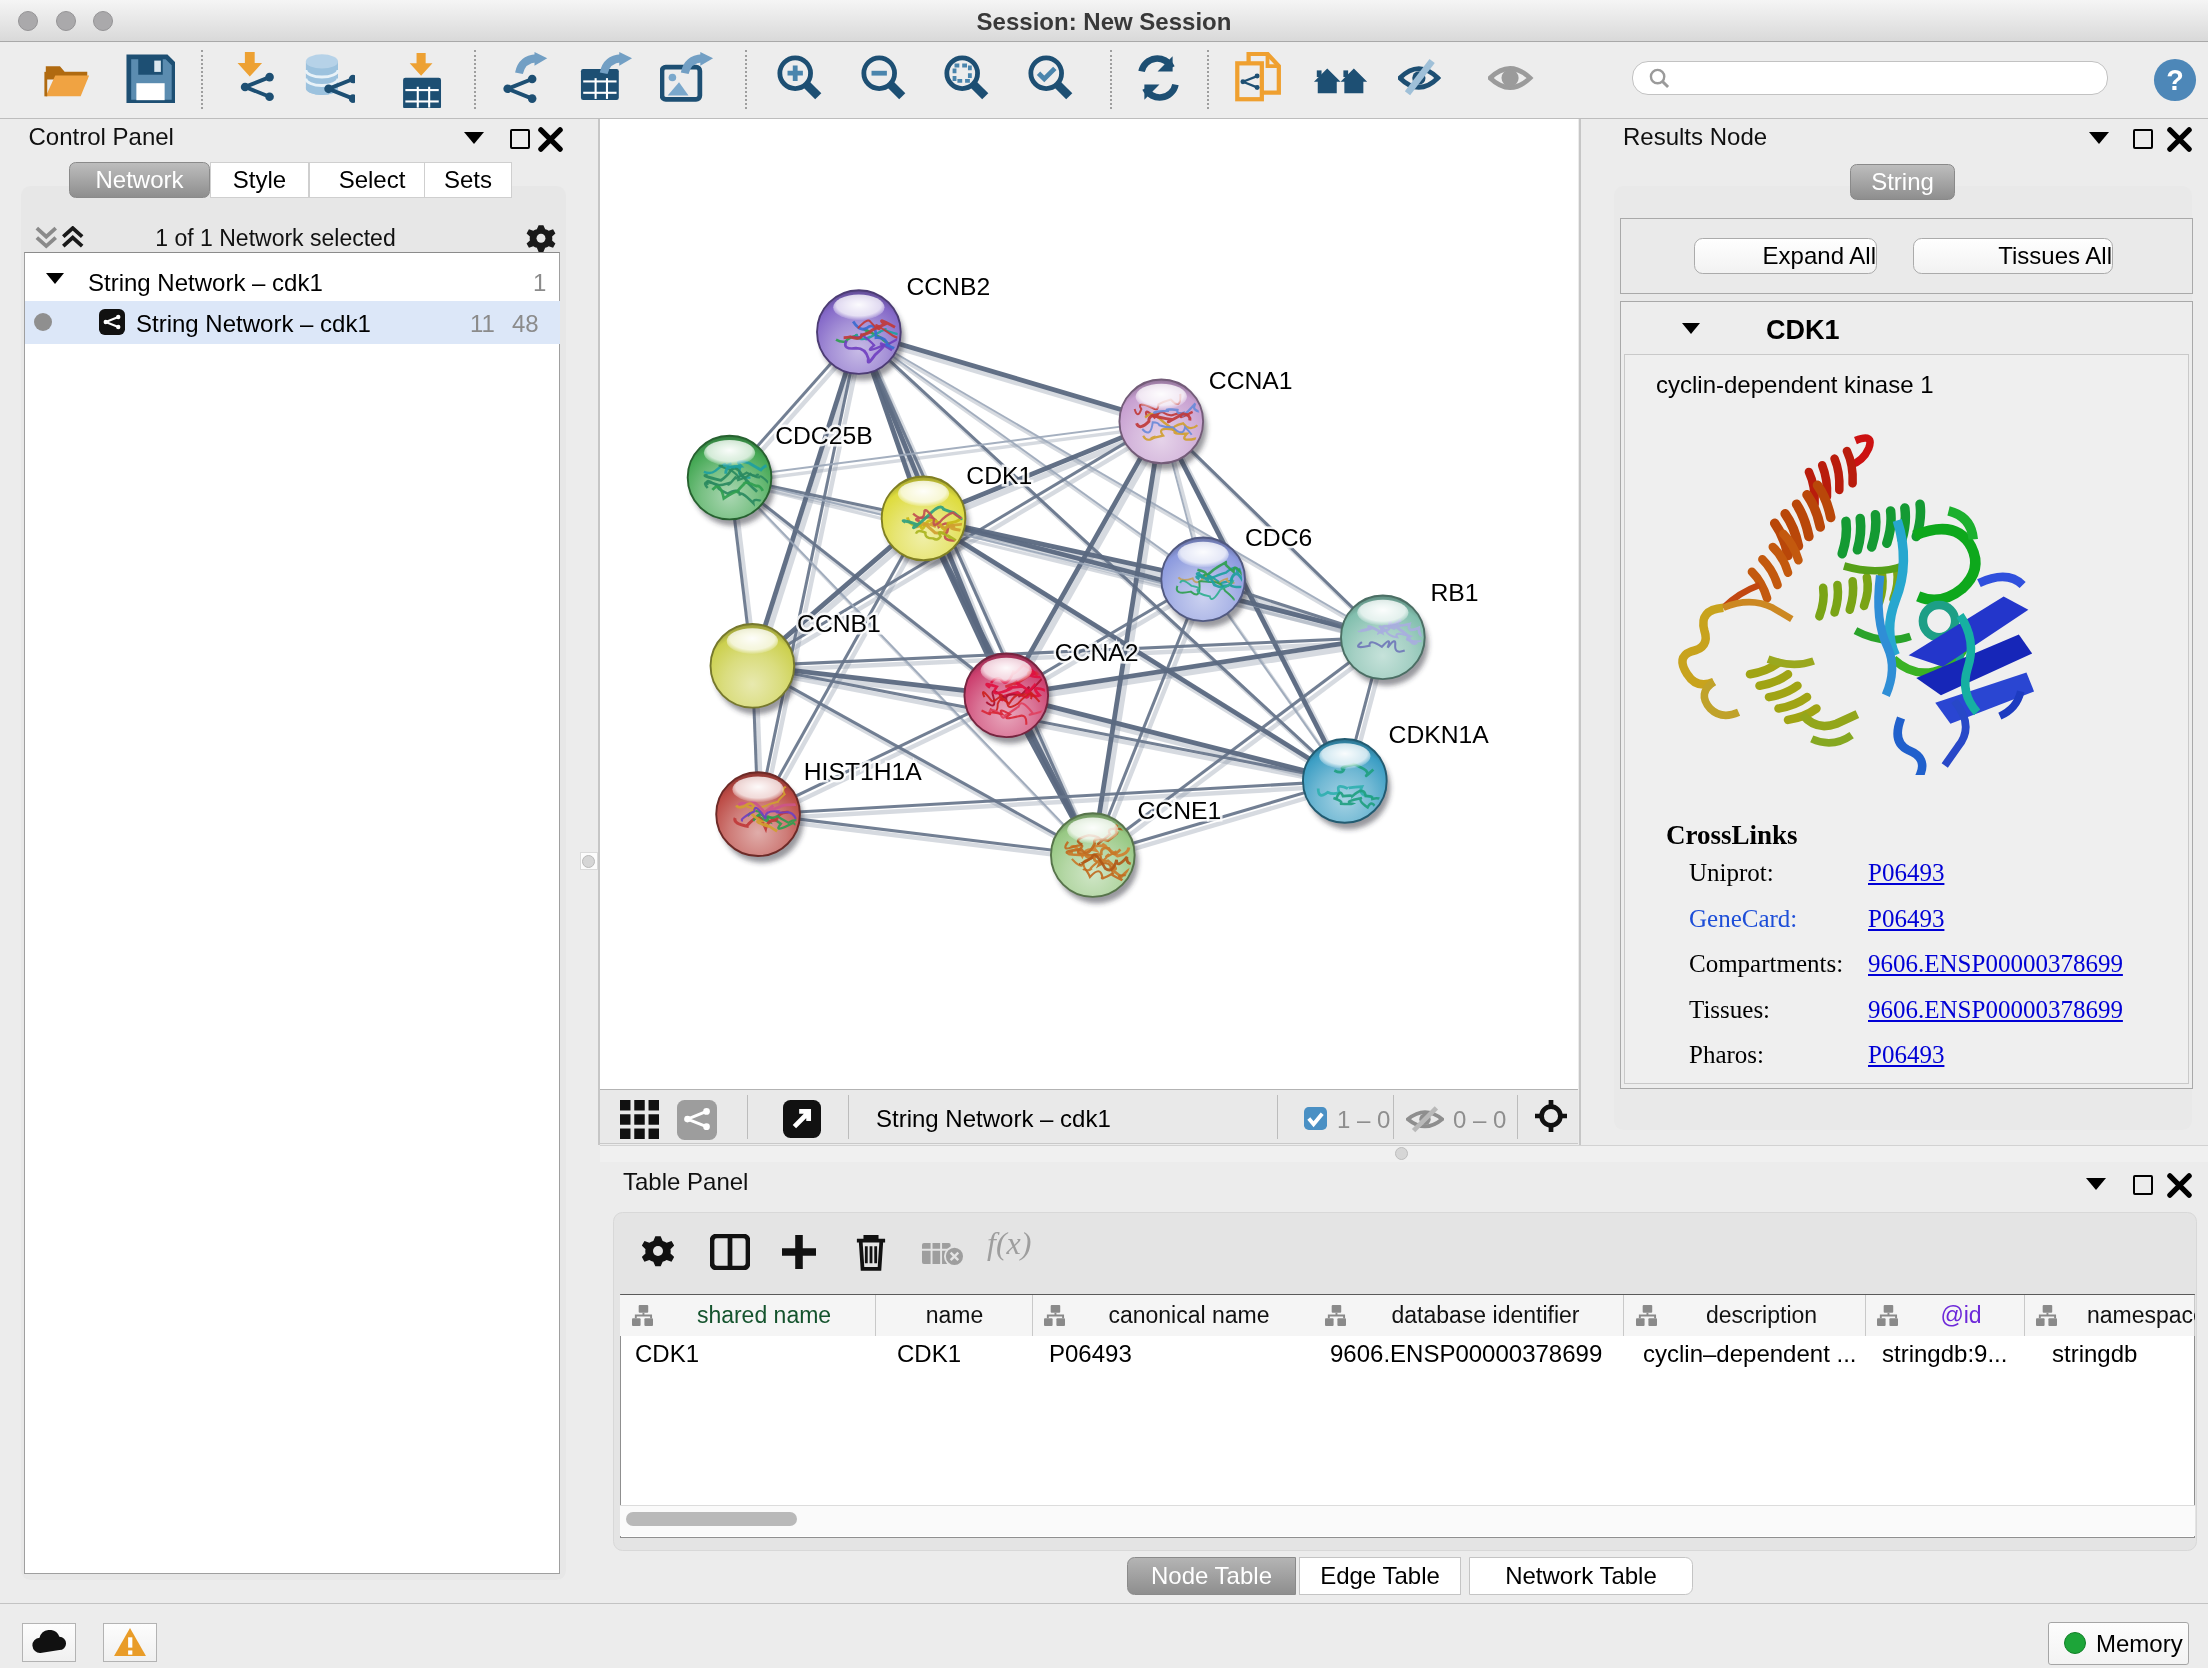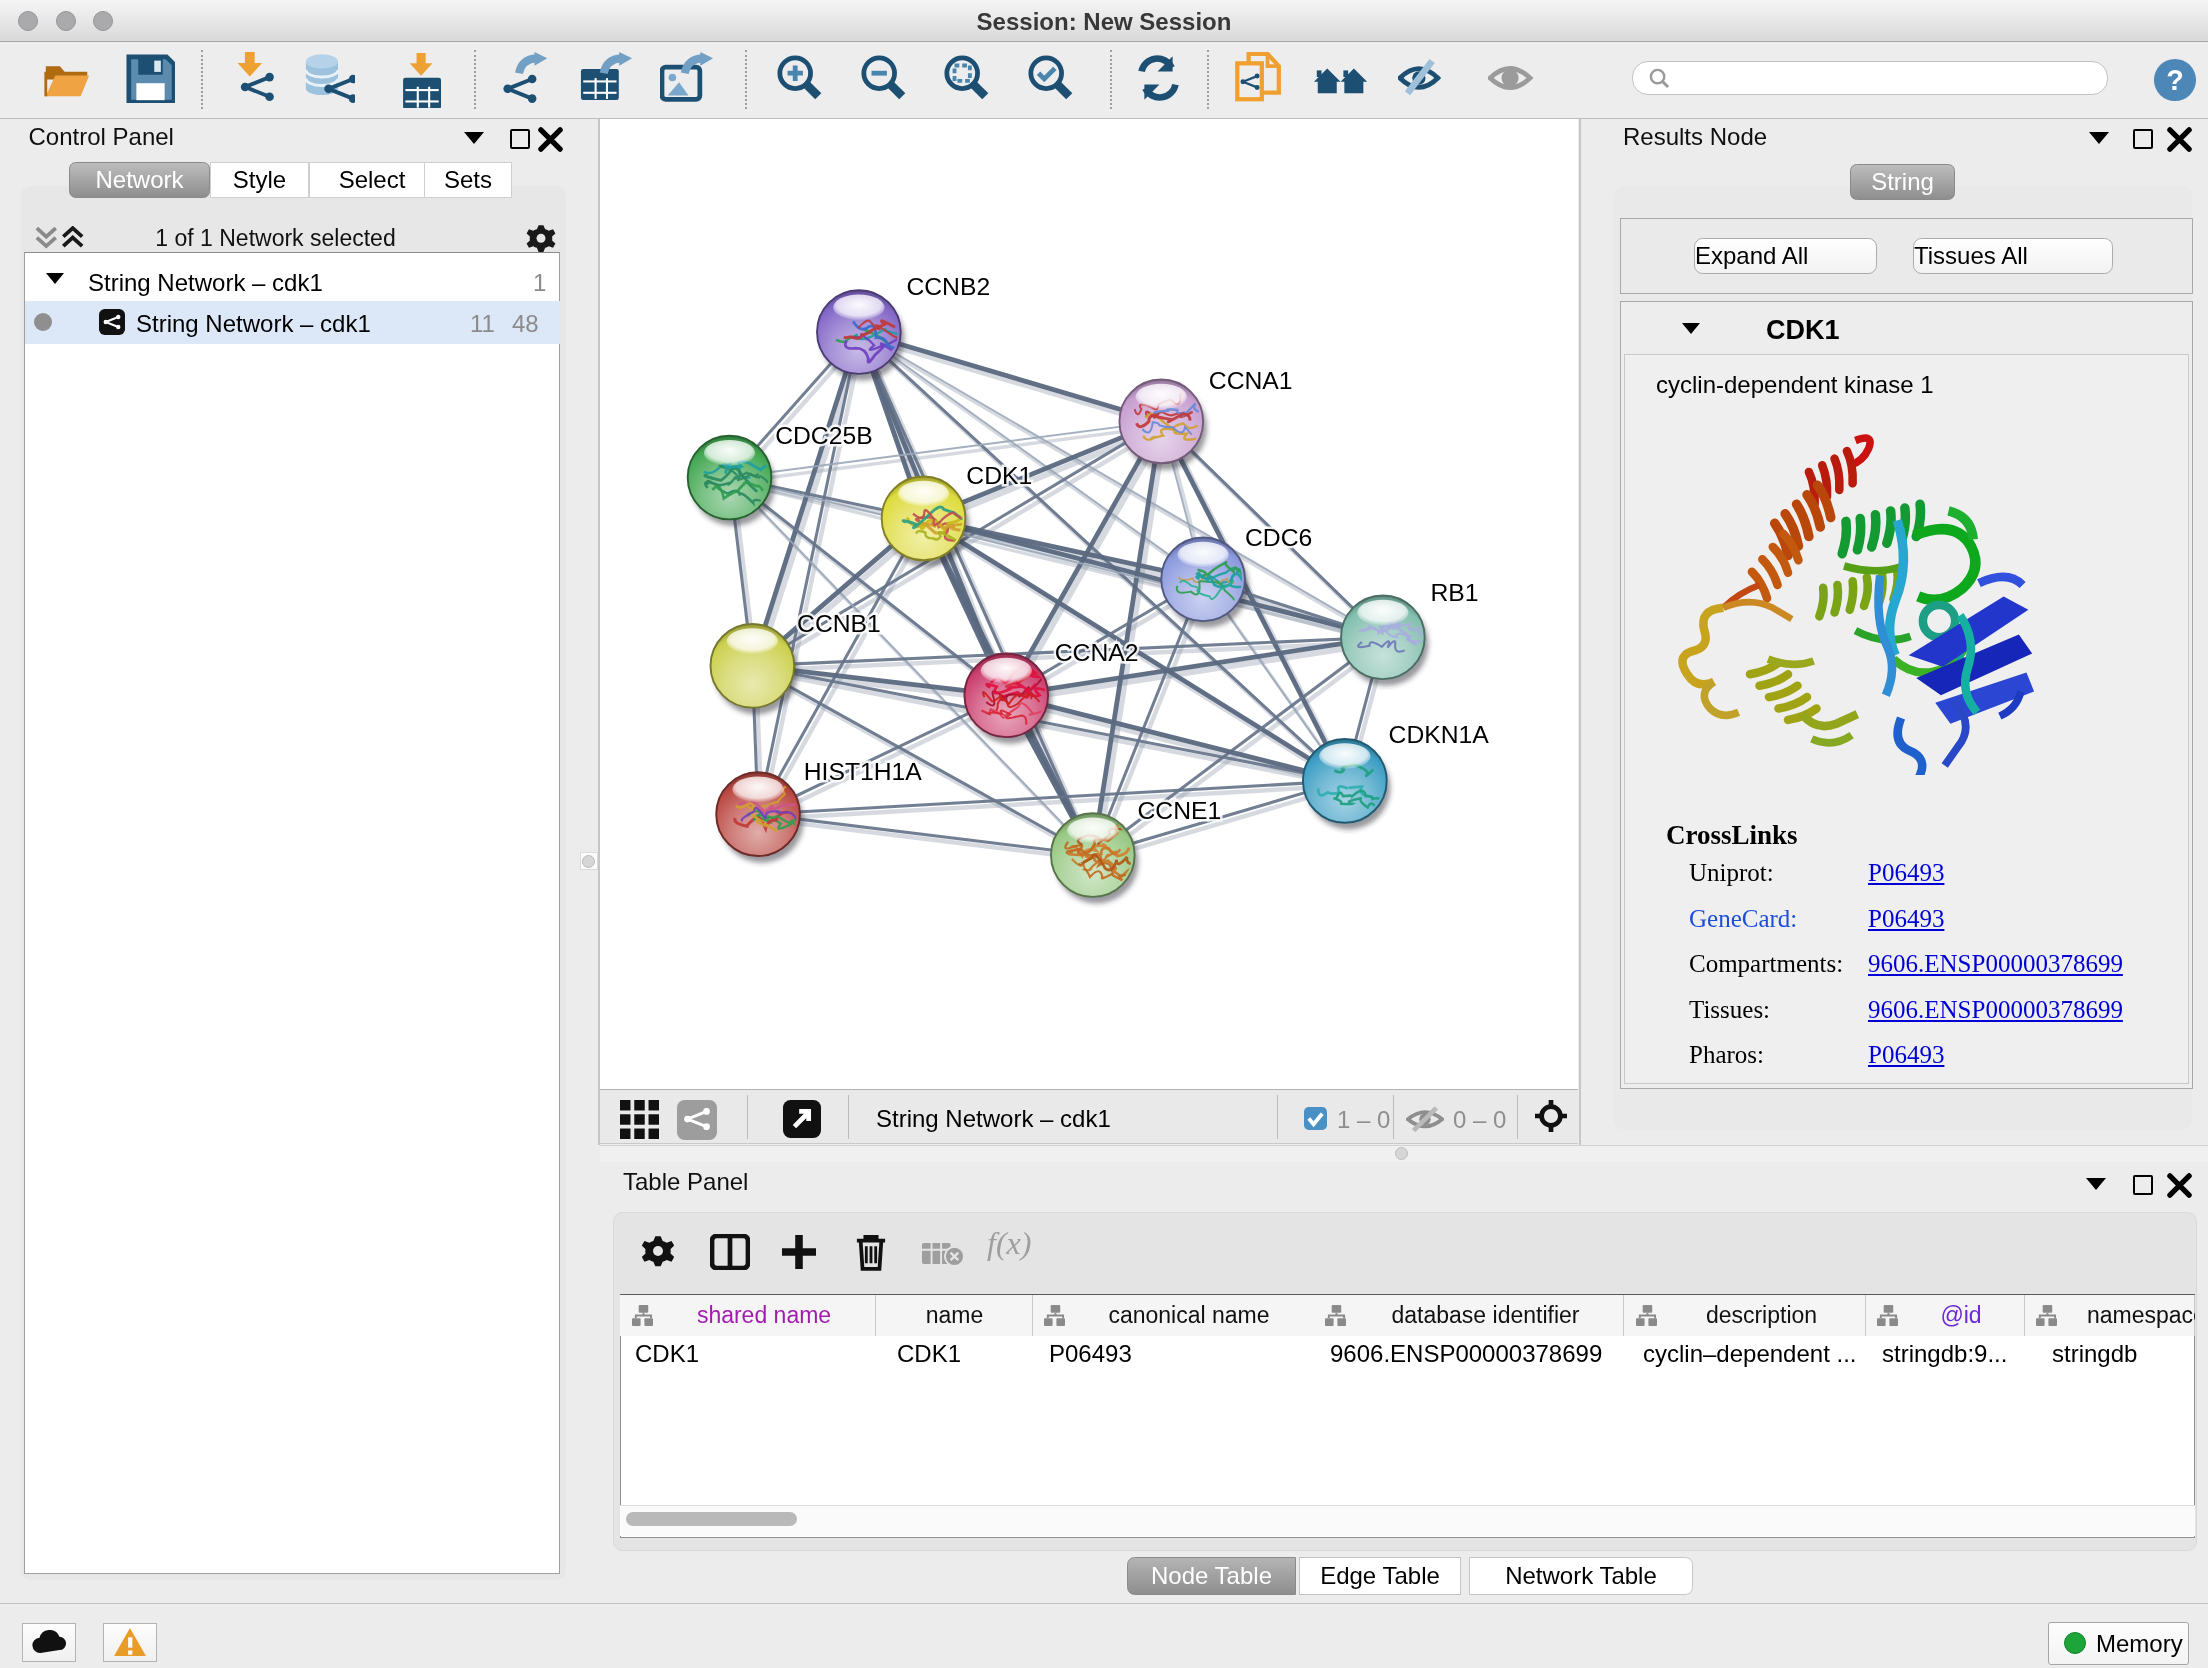--- a/index.html
+++ b/index.html
@@ -22,21 +22,21 @@
 .graytxt{color:#8b8b8b}
 .canvas{left:600px;top:119px;width:978px;height:970px;background:#fff}
 .nettb{left:600px;top:1089px;width:978px;height:55px;background:#e9e9e9;border-top:1px solid #b3b3b3;border-bottom:1px solid #c9c9c9}
 .ntsep{top:1095px;width:0;height:44px;border-left:1px solid #bcbcbc}
 .hdivider{left:600px;top:1145px;width:1608px;height:17px;background:#f0f0f0;border-top:1px solid #d2d2d2}
 .vdivider{left:598px;top:119px;width:1.9px;height:1026px;background:#c6c6c6}
 .vdivider2{left:1579px;top:119px;width:1.9px;height:1026px;background:#c6c6c6}
 .rp-tabpane{left:1614px;top:186px;width:578px;height:944px;background:#e9e9e9;border-radius:9.5px}
 .rbox{border:1.9px solid #a9a9a9;background:#eaeaea}
 .btn{background:linear-gradient(#ffffff,#f2f2f2);border:1px solid #ababab;border-radius:8.6px;
-  font-size:24px;color:#000;text-align:left}
+  font-size:24px;color:#000;text-align:right}
 .serif{font-family:"Liberation Serif",serif}
 .link{color:#0000d6;text-decoration:underline}
 .tpanel{left:600px;top:1162px;width:1608px;height:439px;background:#ececec}
 .tbox{left:613px;top:1212px;width:1584px;height:339px;background:#e4e4e4;border-radius:9.5px;border:1px solid #d8d8d8}
 .table{left:620px;top:1294px;width:1575px;height:244px;background:#fff;border:1.9px solid #8f8f8f;border-top:2.9px solid #5a5a5a}
 .th{top:0;height:41px;background:#f5f5f5;border-right:1px solid #c9c9c9;font-size:23px;color:#111}
 .td{top:42px;height:38px;font-size:24px;color:#000}
 .scrollstrip{left:620px;top:1505px;width:1575px;height:31px;background:#fafafa;border-top:1px solid #dcdcdc}
 .thumb{left:626px;top:1512px;width:171px;height:14.3px;background:#b9b9b9;border-radius:7.6px}
 .btabs{top:1557px;height:38px;font-size:24px;text-align:center;border:1px solid #c4c4c4;background:#fff;line-height:36px}
@@ -718,21 +718,21 @@
   </svg>
 <div class="abs serif" style="left:987px;top:1225px;font-size:32px;font-style:italic;color:#9e9e9e">f(x)</div>
 <div class="abs table"></div>
 <div class="abs th" style="left:1.9px;top:1295px;width:256px;left:620px"></div>
 <svg class="abs" style="left:632px;top:1305px" width="21" height="21" viewBox="0 0 22 22">
     <rect x="7" y="0" width="10" height="8" rx="1" fill="#8a8a8a"></rect>
     <rect x="0" y="14" width="9" height="8" rx="1" fill="#8a8a8a"></rect>
     <rect x="13" y="14" width="9" height="8" rx="1" fill="#8a8a8a"></rect>
     <path d="M12 8 v3 M4 14 v-3 h16 v3" stroke="#8a8a8a" stroke-width="2" fill="none"></path>
   </svg>
-<div class="abs" style="left:652px;top:1302px;width:224px;text-align:center;font-size:23px;color:#a21caf">shared name</div>
+<div class="abs" style="left:652px;top:1302px;width:224px;text-align:center;font-size:23px;color:#14532d">shared name</div>
 <div class="abs th" style="left:258px;top:1295px;width:157px;left:876px"></div>
 <div class="abs" style="left:876px;top:1302px;width:157px;text-align:center;font-size:23px;color:#111">name</div>
 <div class="abs th" style="left:415px;top:1295px;width:281px;left:1033px"></div>
 <svg class="abs" style="left:1044px;top:1305px" width="21" height="21" viewBox="0 0 22 22">
     <rect x="7" y="0" width="10" height="8" rx="1" fill="#8a8a8a"></rect>
     <rect x="0" y="14" width="9" height="8" rx="1" fill="#8a8a8a"></rect>
     <rect x="13" y="14" width="9" height="8" rx="1" fill="#8a8a8a"></rect>
     <path d="M12 8 v3 M4 14 v-3 h16 v3" stroke="#8a8a8a" stroke-width="2" fill="none"></path>
   </svg>
 <div class="abs" style="left:1065px;top:1302px;width:248px;text-align:center;font-size:23px;color:#111">canonical name</div>

